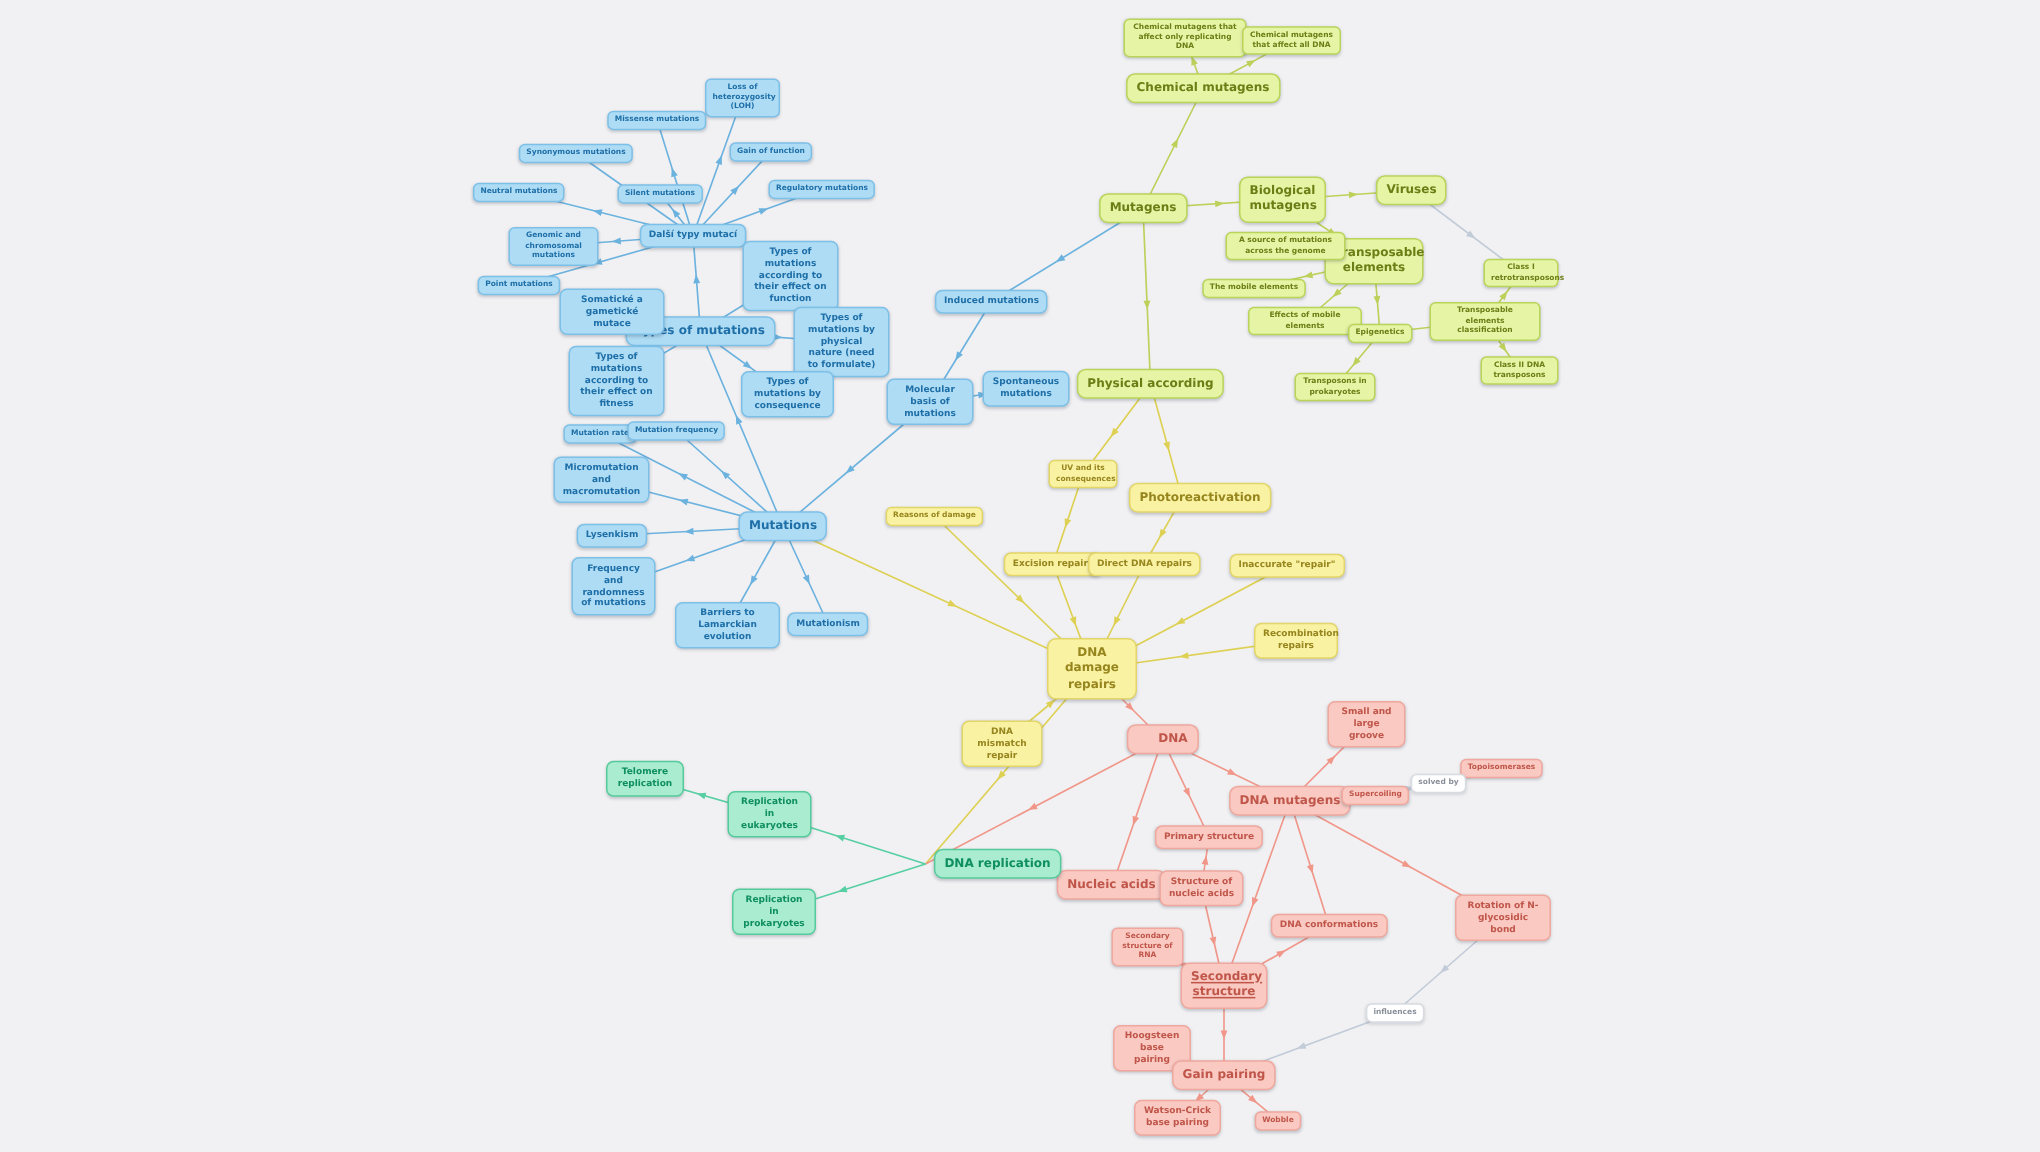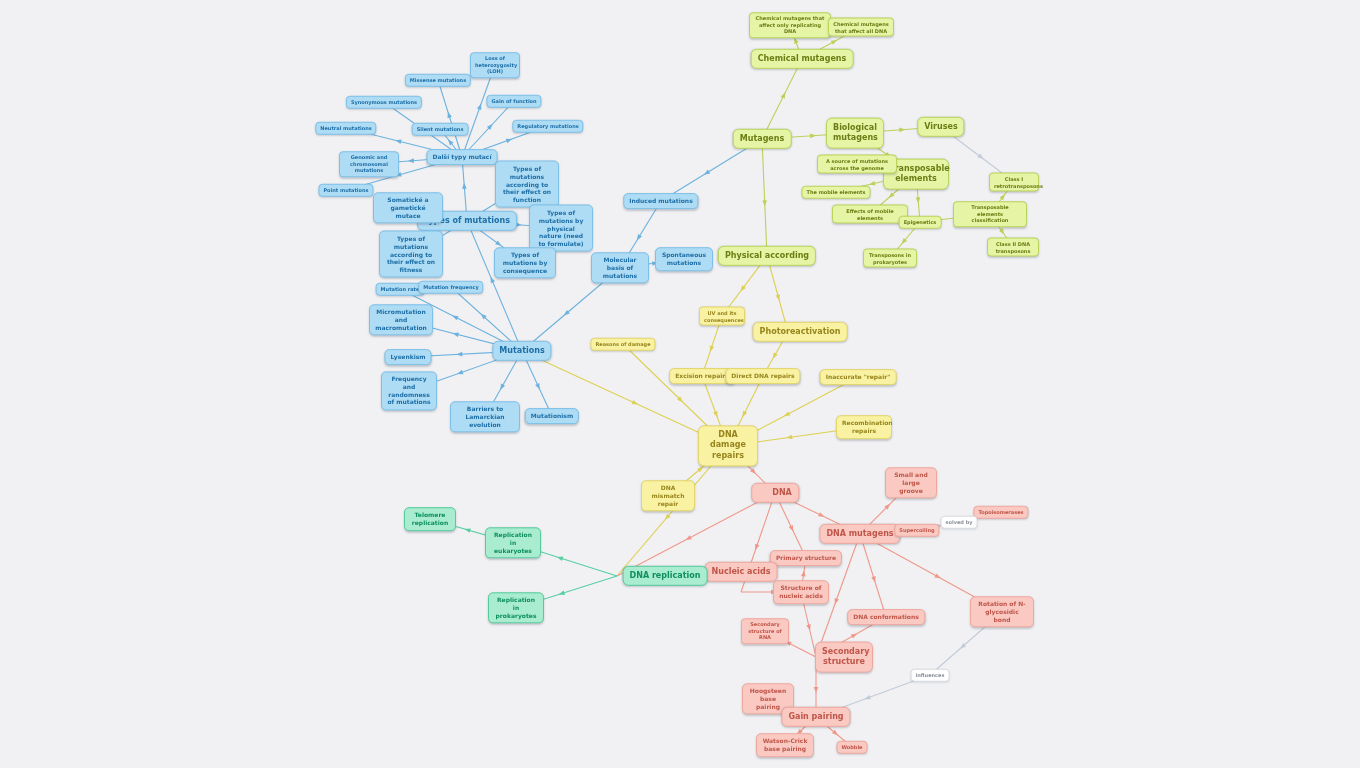--- a/index.html
+++ b/index.html
@@ -255,26 +255,26 @@
       <div class="node tier2 c-yellow wrapped" style="left: 864px; top: 427px; width: 44px;">Recombination repairs</div>
       <div class="node tier1 c-yellow wrapped" style="left: 728px; top: 446px; width: 46px;">DNA damage repairs</div>
       <div class="node tier2 c-yellow wrapped" style="left: 668px; top: 496px; width: 42px;">DNA mismatch repair</div>
       <div class="node tier1 c-red" style="left: 775px; top: 493px; padding-left: 20px;">DNA</div>
       <div class="node tier2 c-red wrapped" style="left: 911px; top: 483px; width: 40px;">Small and large groove</div>
       <div class="node tier1 c-red" style="left: 860px; top: 534px;">DNA mutagens</div>
       <div class="node tier3 c-red" style="left: 917px; top: 530px;">Supercoiling</div>
       <div class="node tier3 c-red" style="left: 1001px; top: 512px;">Topoisomerases</div>
       <div class="node tier3 c-white" style="left: 959px; top: 522px;">solved by</div>
       <div class="node tier2 c-red" style="left: 806px; top: 558px;">Primary structure</div>
-      <div class="node tier1 c-red" style="left: 741px; top: 572px;">Nucleic acids</div>
+      <div class="node tier1 c-red" style="left: 741px; top: 590px;">Nucleic acids</div>
       <div class="node tier2 c-red wrapped" style="left: 801px; top: 592px; width: 44px;">Structure of nucleic acids</div>
       <div class="node tier2 c-red" style="left: 886px; top: 617px;">DNA conformations</div>
       <div class="node tier2 c-red wrapped" style="left: 1002px; top: 612px; width: 52px;">Rotation of N-glycosidic bond</div>
       <div class="node tier3 c-red wrapped" style="left: 765px; top: 631px; width: 38px;">Secondary structure of RNA</div>
-      <div class="node tier1 c-red wrapped" style="left: 844px; top: 657px; width: 44px;">Secondary structure</div>
+      <div class="node tier1 c-red wrapped" style="left: 816px; top: 657px; width: 44px; text-decoration: underline;">Secondary structure</div>
       <div class="node tier3 c-white" style="left: 930px; top: 675px;">influences</div>
       <div class="node tier2 c-red wrapped" style="left: 768px; top: 699px; width: 40px;">Hoogsteen base pairing</div>
       <div class="node tier1 c-red" style="left: 816px; top: 717px;">Gain pairing</div>
       <div class="node tier2 c-red wrapped" style="left: 785px; top: 745px; width: 46px;">Watson-Crick base pairing</div>
       <div class="node tier3 c-red" style="left: 852px; top: 747px;">Wobble</div>
       <div class="node tier2 c-green wrapped" style="left: 430px; top: 519px; width: 40px;">Telomere replication</div>
       <div class="node tier2 c-green wrapped" style="left: 513px; top: 543px; width: 44px;">Replication in eukaryotes</div>
       <div class="node tier1 c-green" style="left: 617px; top: 576px; margin-left: 48px;">DNA replication</div>
       <div class="node tier2 c-green wrapped" style="left: 516px; top: 608px; width: 44px;">Replication in prokaryotes</div>
     </div>

